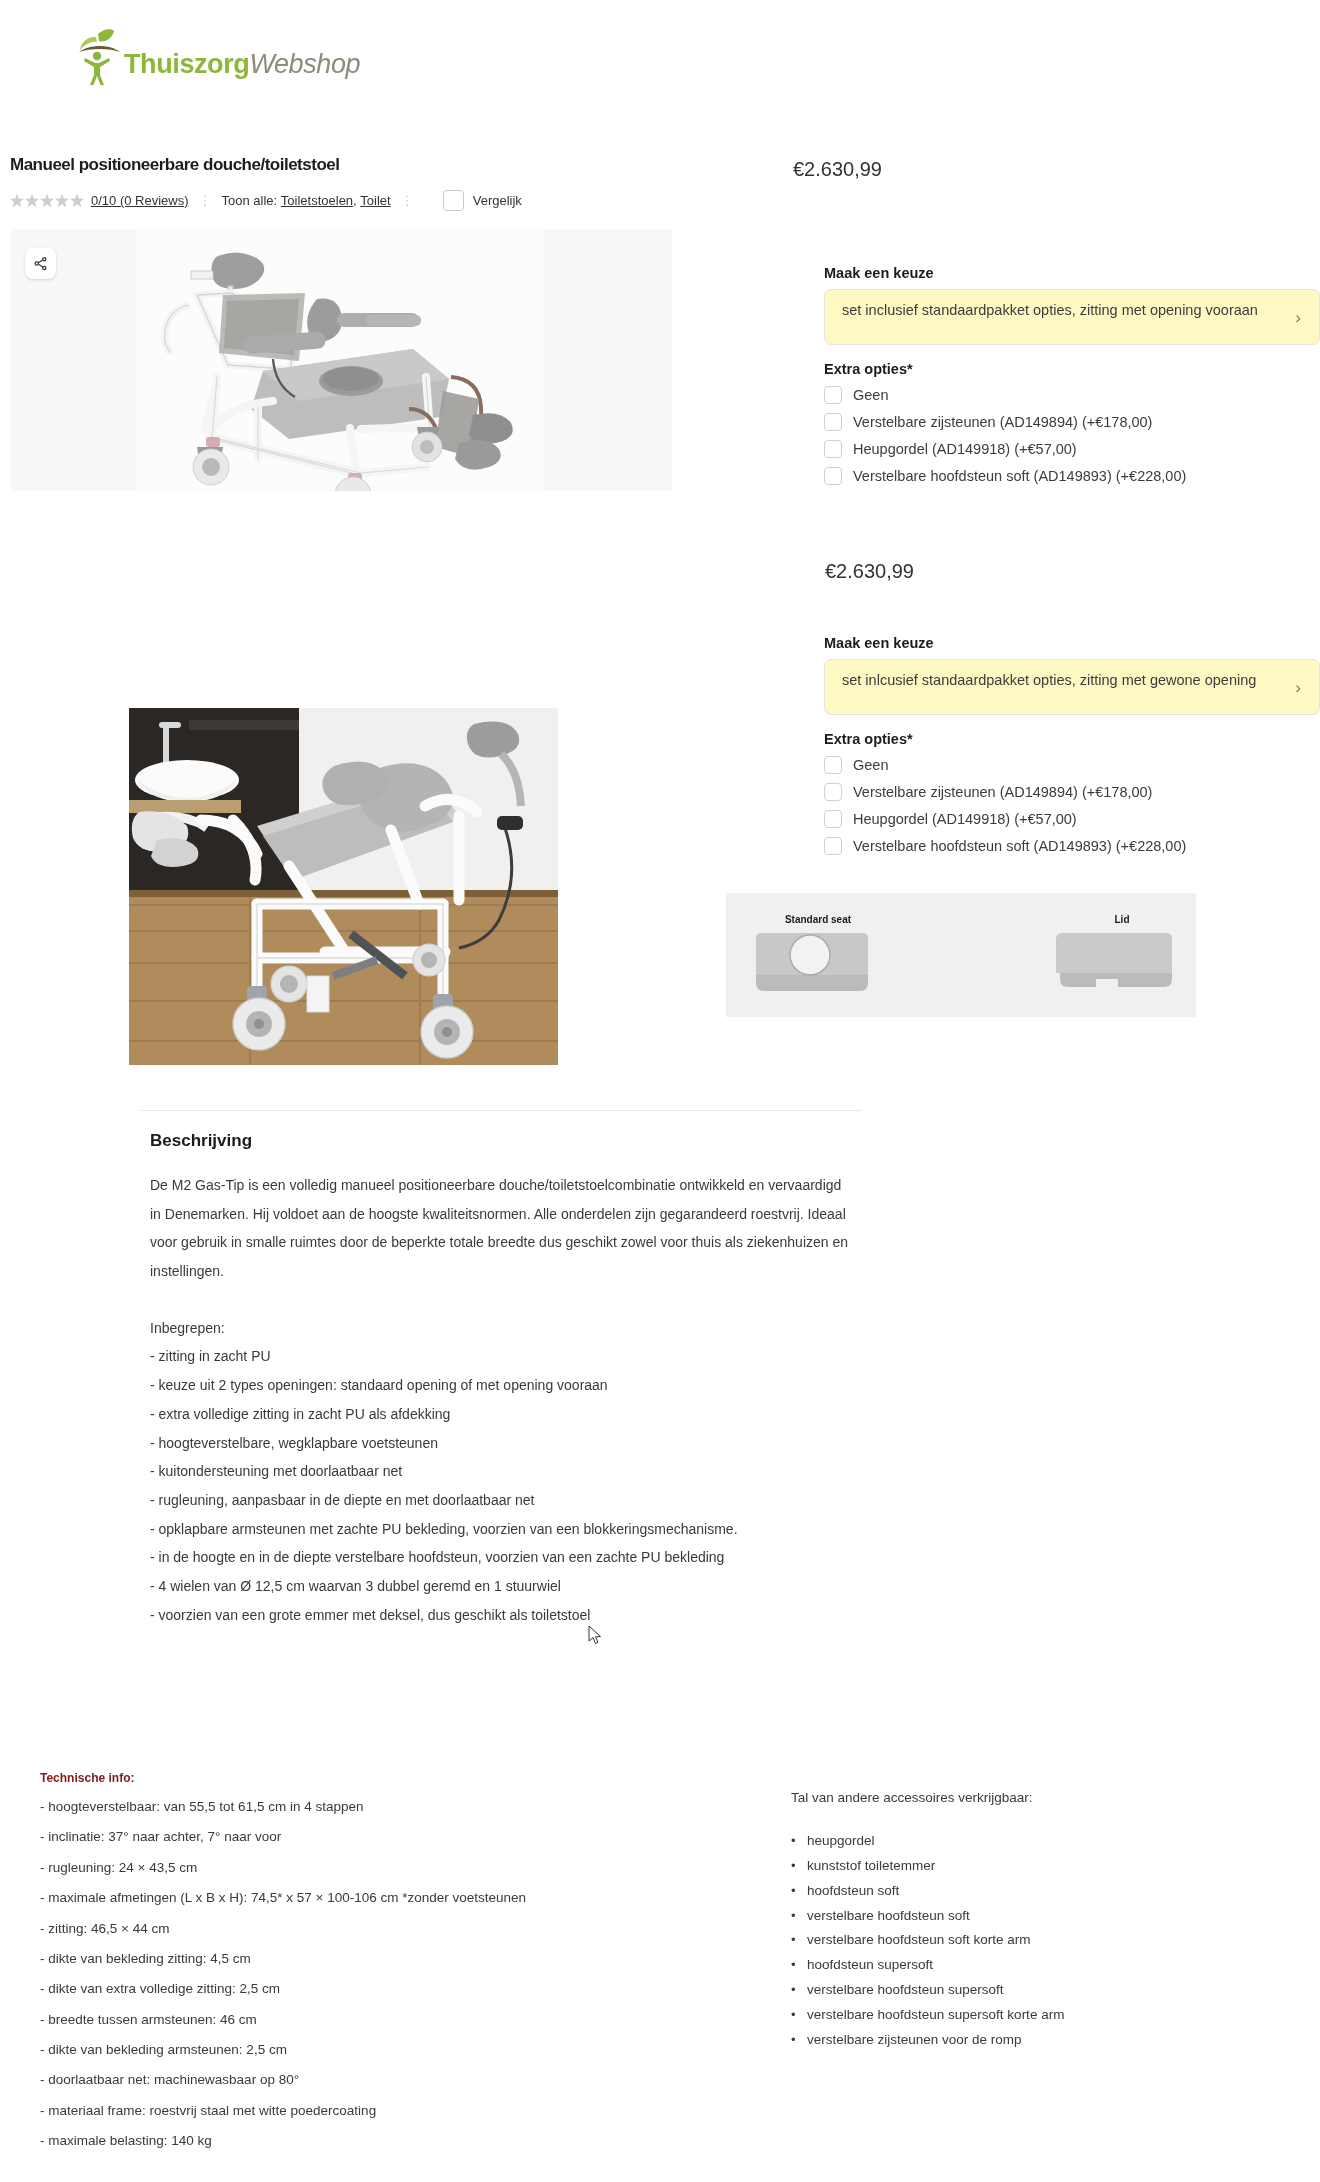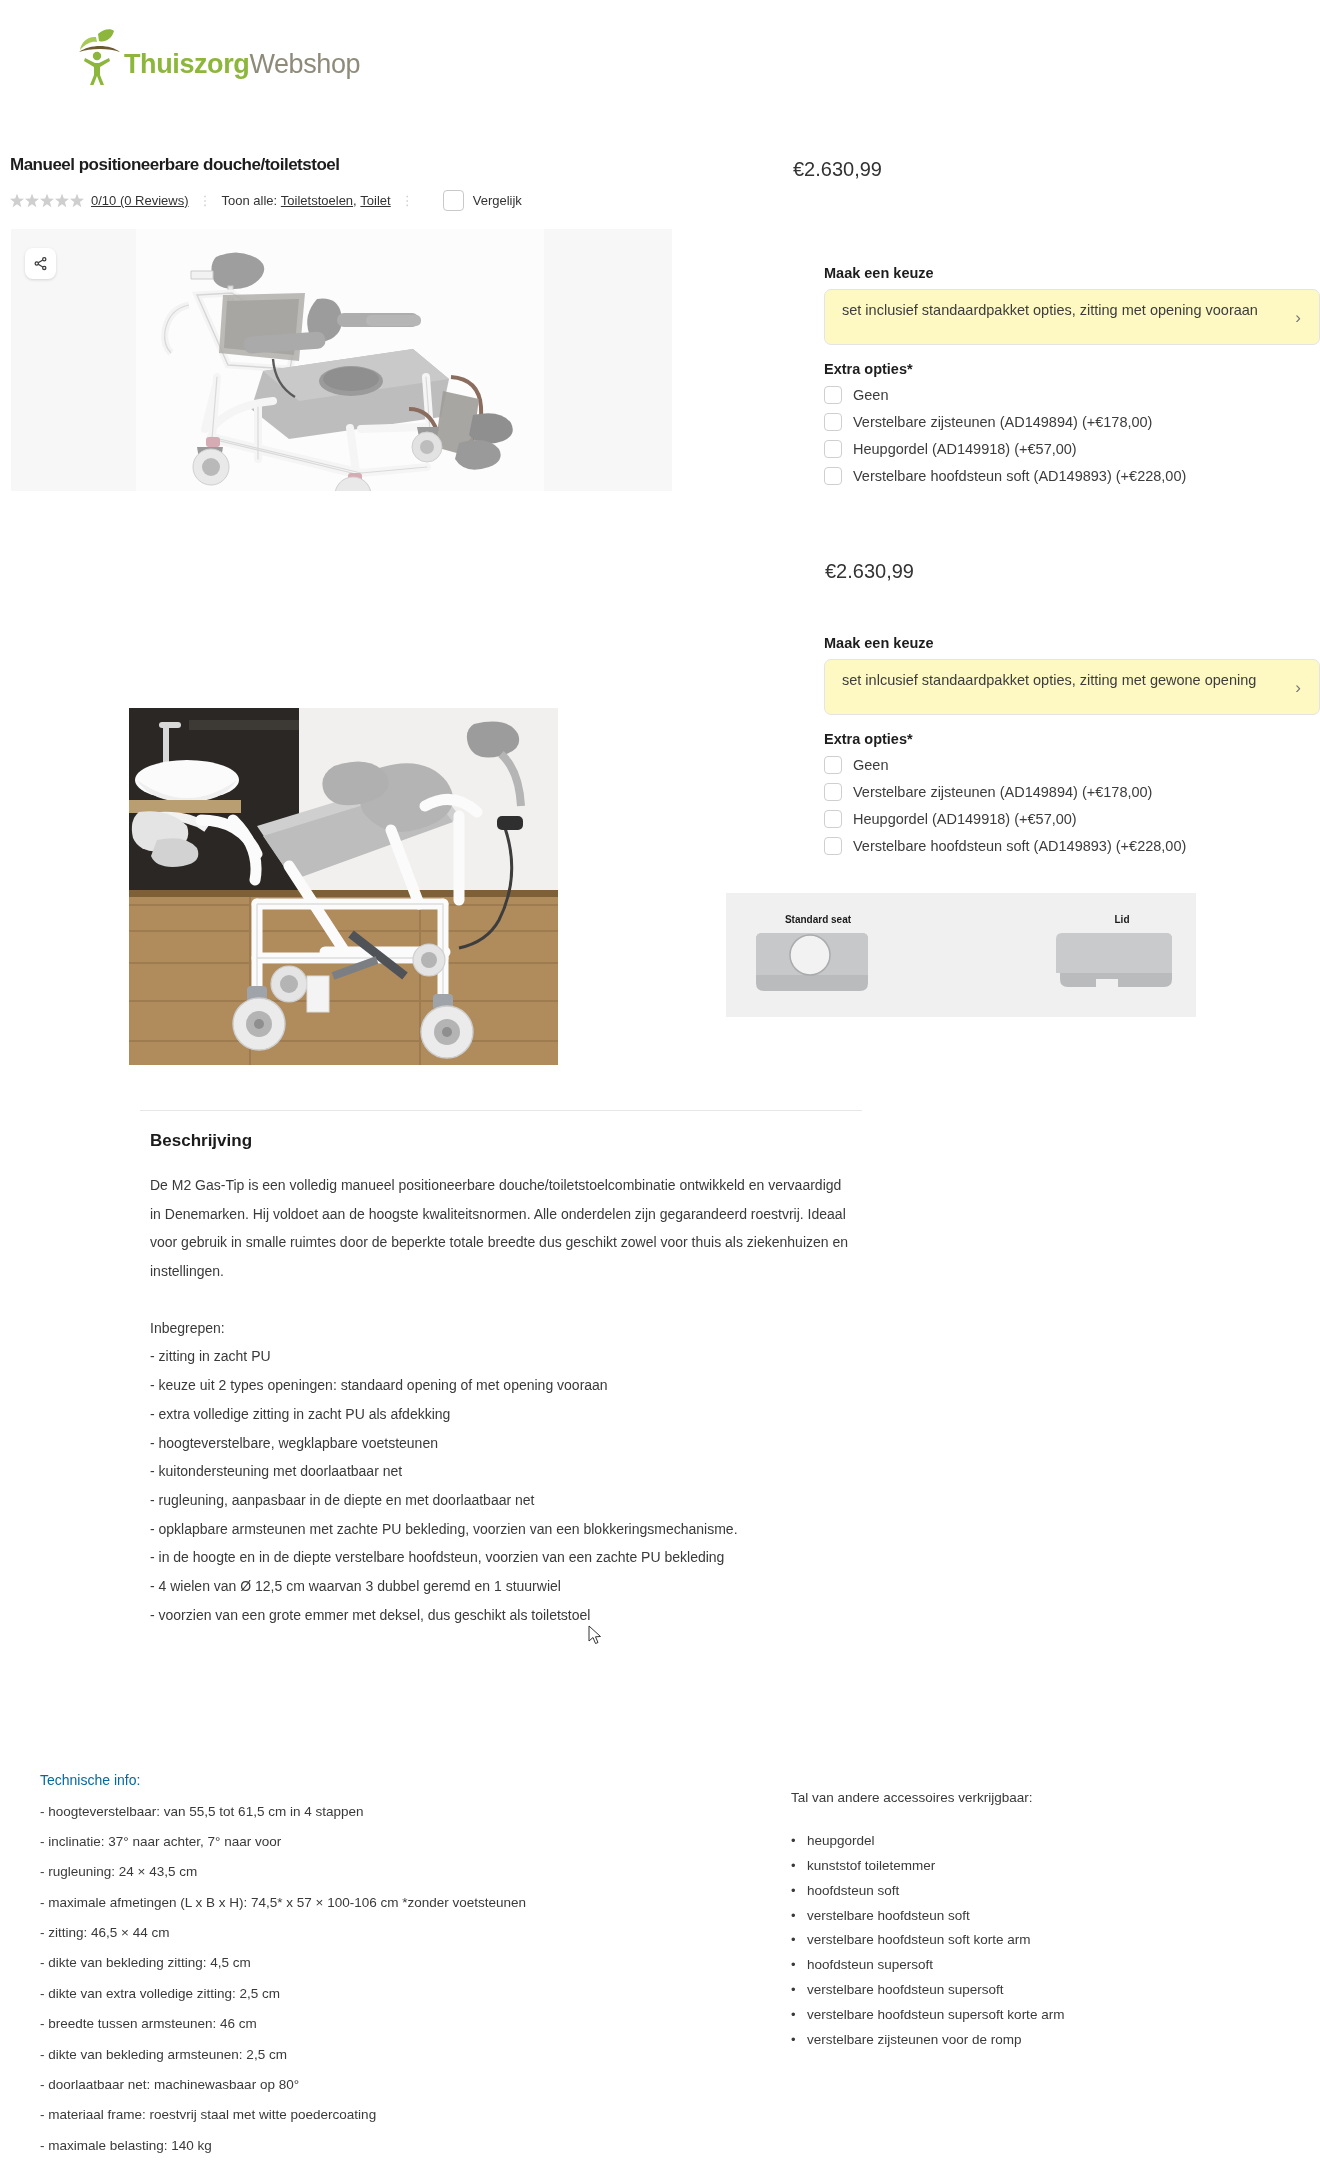--- a/index.html
+++ b/index.html
@@ -18,21 +18,21 @@
     overflow: hidden;
     background: #fff;
   }
 
   
   .header { position: absolute; left: 0; top: 0; width: 100%; height: 120px; }
   .logo-wrap { position: absolute; left: 76px; top: 28px; display: flex; align-items: flex-end; }
   .logo-mark { width: 46px; height: 58px; position: relative; margin-right: 2px; }
   .logo-text { font-size: 27px; letter-spacing: -0.4px; line-height: 1; padding-bottom: 8px; }
   .logo-text .t1 { color: #8cb63c; font-weight: 600; }
-  .logo-text .t2 { color: #8e8b7a; font-weight: 400; }
+  .logo-text .t2 { color: #8e8b7a; font-weight: 400; font-style: italic; }
 
   
   .product-title {
     position: absolute; left: 10px; top: 155px;
     font-size: 17px; font-weight: 700; letter-spacing: -0.5px;
     color: #1d1d1d; margin: 0;
   }
   .meta-row {
     position: absolute; left: 10px; top: 190px;
     display: flex; align-items: center; font-size: 13px; color: #333;
@@ -116,21 +116,21 @@
   
   .desc-section { position: absolute; left: 150px; top: 1110px; width: 700px; }
   .desc-rule { border-top: 1px solid #e7e7e7; width: 722px; margin-left: -10px; }
   .desc-title { font-size: 17px; font-weight: 700; color: #1b1b1b; margin: 20px 0 0; }
   .desc-p { font-size: 14px; color: #3a3a3a; line-height: 2.05; margin: 20px 0 0; }
   .desc-list { font-size: 14px; color: #3a3a3a; line-height: 2.05; margin: 28px 0 0; }
   .desc-list div { white-space: normal; }
 
   
   .tech-col { position: absolute; left: 40px; top: 1765px; width: 640px; }
-  .tech-title { font-size: 14px; font-weight: 400; color: #0369a1; margin: 0 0 0; line-height: 2.25; }
+  .tech-title { font-size: 12px; font-weight: 700; color: #7f1d1d; margin: 0 0 0; line-height: 2.25; }
   .tech-line { font-size: 13.5px; color: #3a3a3a; line-height: 2.25; }
 
   .acc-col { position: absolute; left: 791px; top: 1787px; width: 470px; }
   .acc-title { font-size: 13.5px; color: #3a3a3a; line-height: 1.6; margin-bottom: 20px; }
   .acc-list { list-style: none; margin: 0; padding: 0; }
   .acc-list li {
     font-size: 13.5px; color: #3a3a3a; line-height: 1.85;
     position: relative; padding-left: 16px;
   }
   .acc-list li::before {

